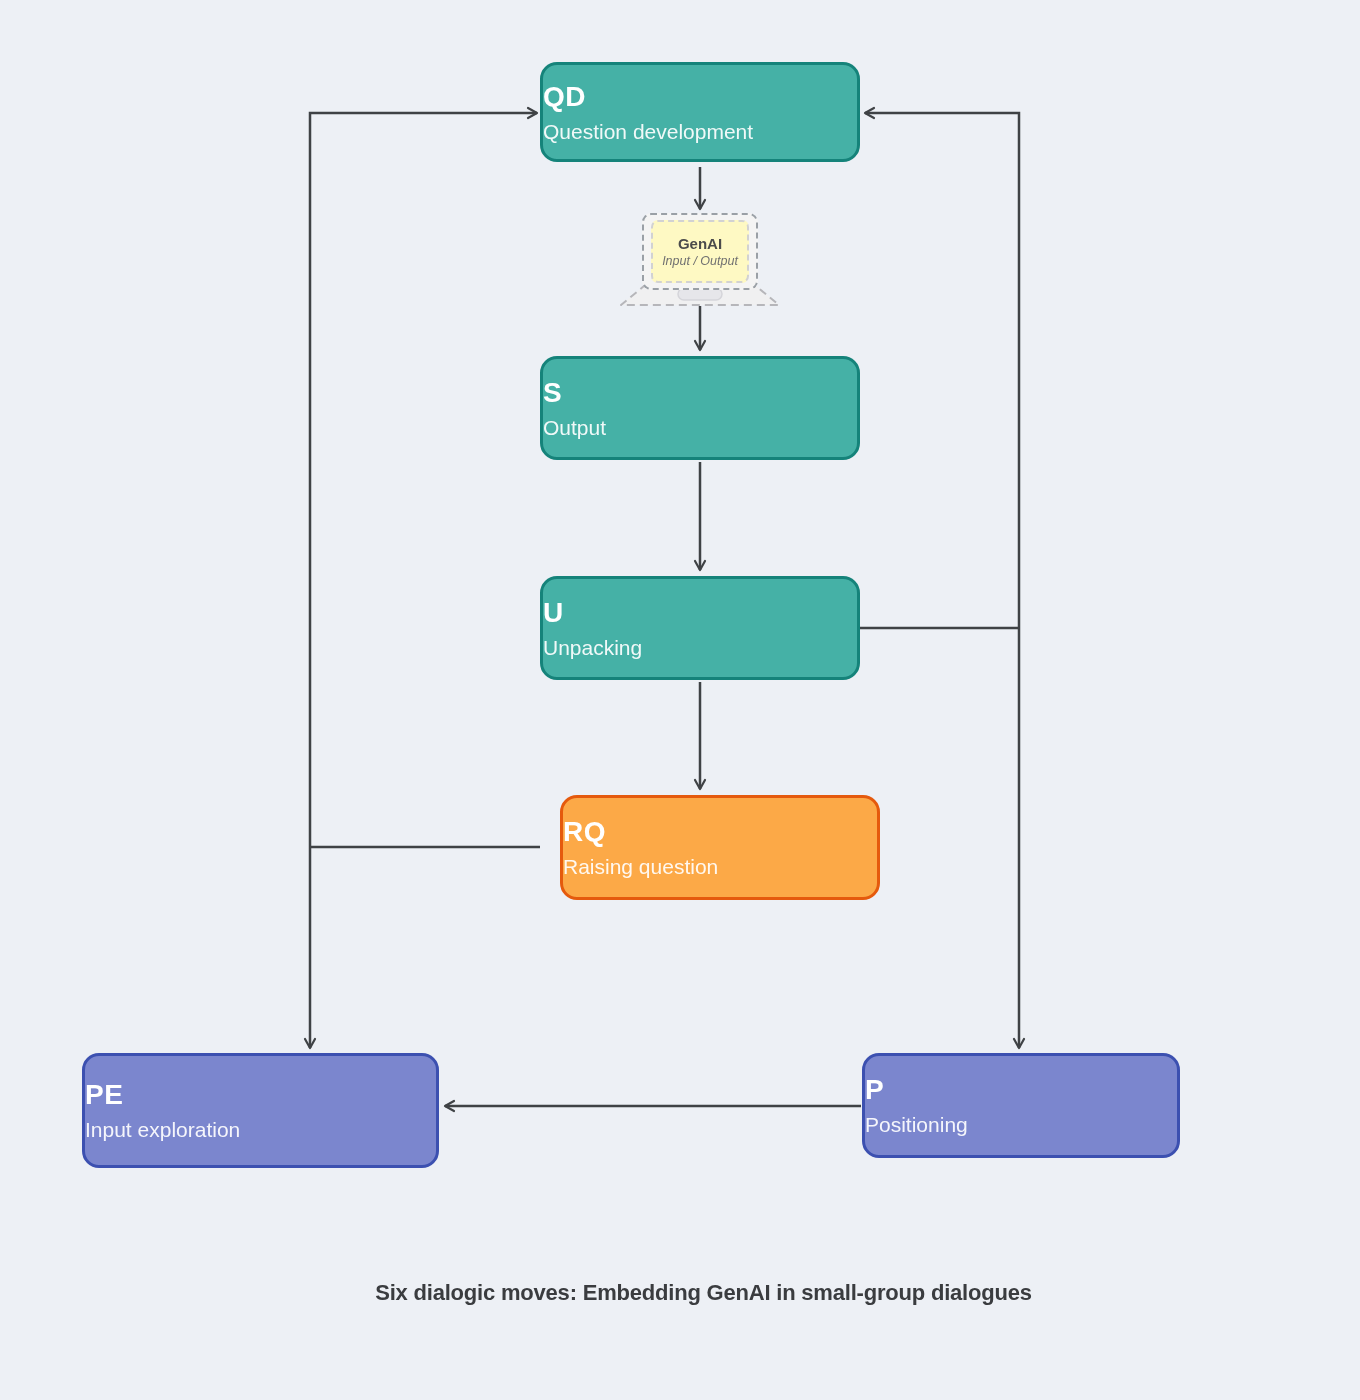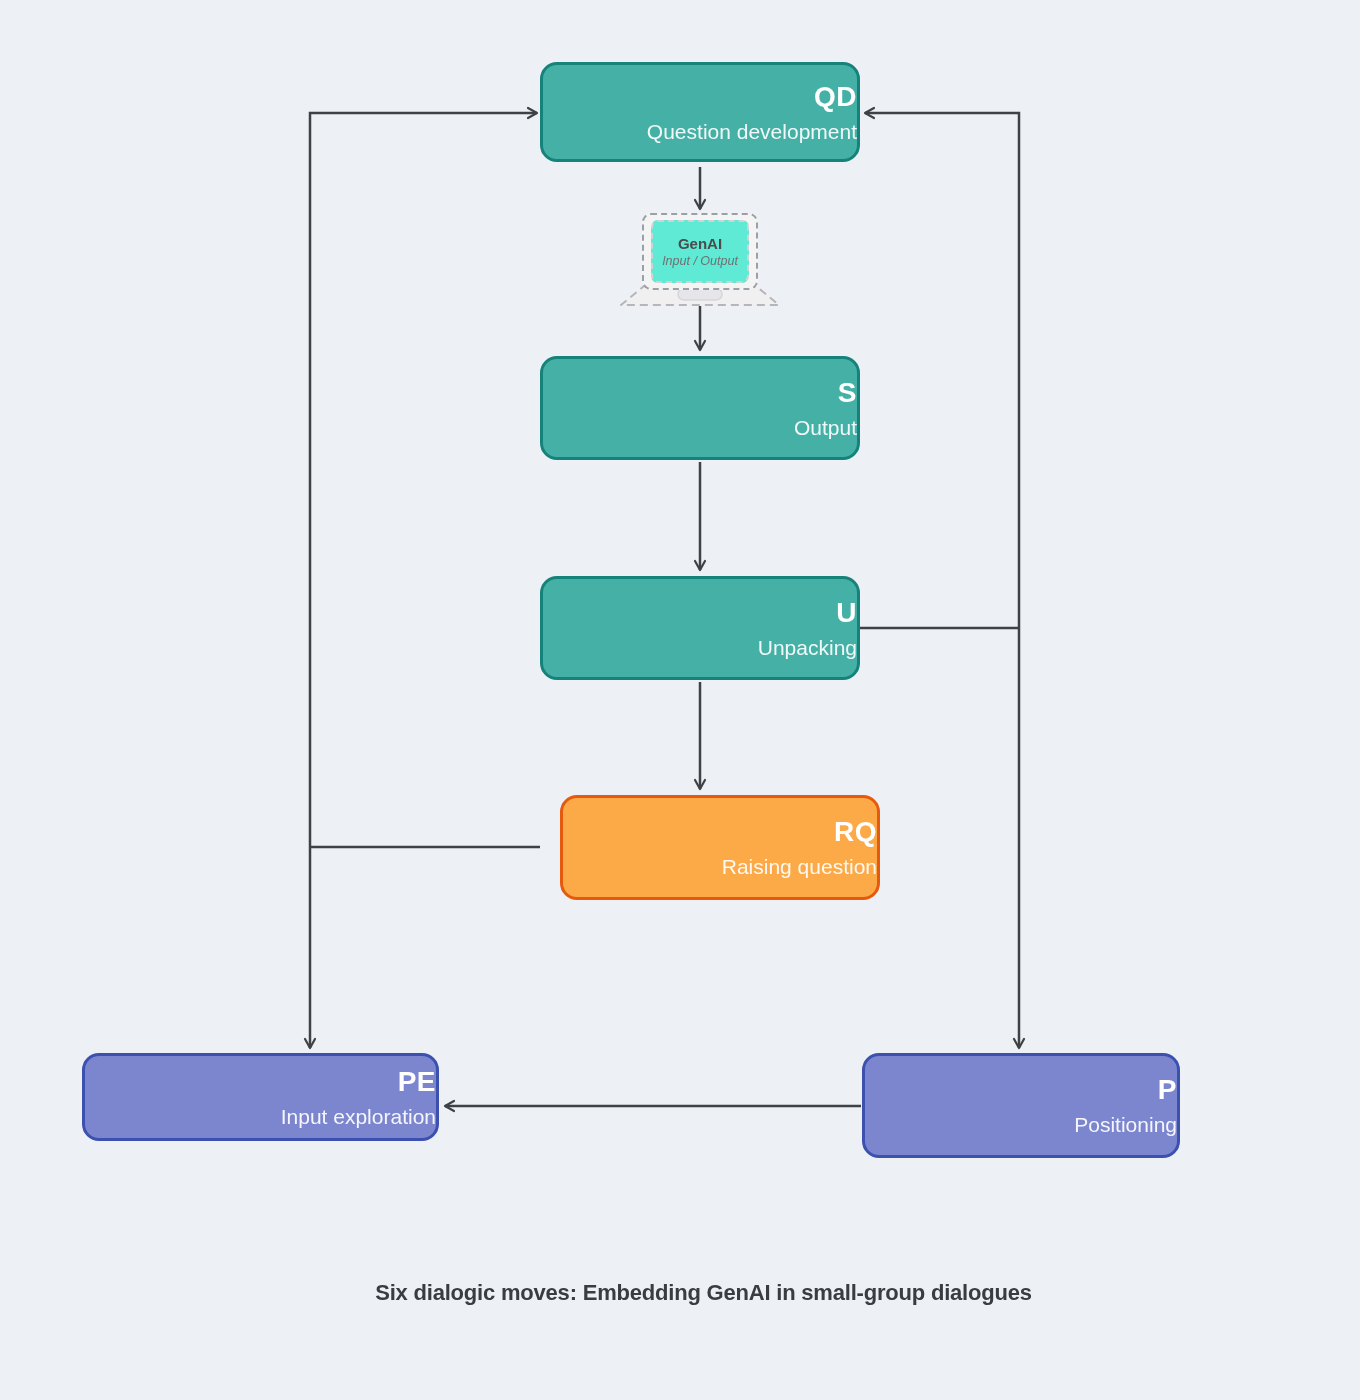--- a/index.html
+++ b/index.html
@@ -25,21 +25,21 @@
     stroke: #3f4245;
     stroke-width: 2.5;
   }
   .node {
     position: absolute;
     box-sizing: border-box;
     border: 3px solid;
     border-radius: 17px;
     display: flex;
     flex-direction: column;
-    align-items: flex-end;
+    align-items: flex-start;
     justify-content: center;
     gap: 10px;
     text-align: center;
   }
   .node .abbr {
     font-size: 28px;
     font-weight: 700;
     color: #ffffff;
     letter-spacing: 0.5px;
     line-height: 1;
@@ -50,39 +50,39 @@
     line-height: 1;
   }
   .node.teal   { background: #45b1a6; border-color: #15837a; }
   .node.orange { background: #fca947; border-color: #e55a0d; margin-left: 20px; }
   .node.purple { background: #7b86ce; border-color: #3c50b0; }
 
   .node-qd { left: 540px; top: 62px;  width: 320px; height: 100px; }
   .node-s  { left: 540px; top: 356px; width: 320px; height: 104px; }
   .node-u  { left: 540px; top: 576px; width: 320px; height: 104px; }
   .node-rq { left: 540px; top: 795px; width: 320px; height: 105px; }
-  .node-pe { left: 82px;  top: 1053px; width: 357px; height: 88px; }
+  .node-pe { left: 82px;  top: 1053px; width: 357px; height: 115px; }
   .node-p  { left: 862px; top: 1053px; width: 318px; height: 105px; }
 
   .laptop-screen {
     position: absolute;
     left: 642px; top: 213px;
     width: 116px; height: 77px;
     box-sizing: border-box;
     background: #f4f4f4;
     border: 2px dashed #9aa0a6;
     border-radius: 9px;
     display: flex;
     align-items: center;
     justify-content: center;
   }
   .laptop-inner {
     box-sizing: border-box;
     width: 98px; height: 63px;
-    background: #5eead4;
+    background: #fef9c3;
     border: 2px dashed #d2d2d2;
     border-radius: 7px;
     display: flex;
     flex-direction: column;
     align-items: center;
     justify-content: center;
     gap: 4px;
     text-align: right;
   }
   .genai-title {

